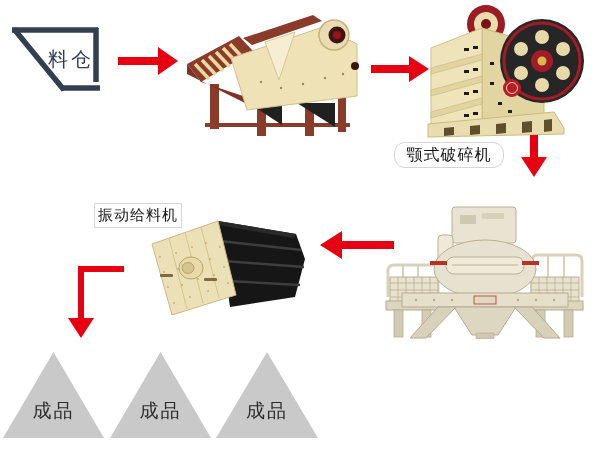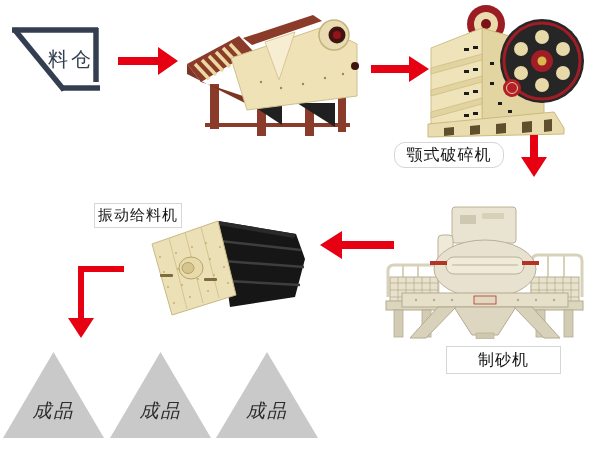--- a/index.html
+++ b/index.html
@@ -17,21 +17,21 @@
   }
   .silo-text {
     position: absolute; left: 48px; top: 46px;
     font-size: 20px; color: #333f50; letter-spacing: 3px; font-weight: 500;
   }
   .arrow { position: absolute; }
   .product-triangle {
     position: absolute; width: 101px; height: 86px;
     background: #c9c9c9;
     clip-path: polygon(50% 0, 0 100%, 100% 100%);
-    display: flex; align-items: flex-end; justify-content: center; font-style: italic;
+    display: flex; align-items: flex-end; justify-content: center;
   }
   .product-text {
     font-size: 19px; color: #2b2b2b; letter-spacing: 2px;
     padding-bottom: 14px;
   }
 </style>
 </head>
 <body>
 
 <div id="canvas">
@@ -204,23 +204,20 @@
       <circle cx="136" cy="103" r="1.2"></circle>
         <circle cx="154" cy="103" r="1.2"></circle>
         <circle cx="172" cy="103" r="1.2"></circle>
     </g>
     <rect x="92" y="99" width="22" height="8" fill="#e0d9c2" stroke="#b43226" stroke-width="0.8"></rect>
     <polygon points="72,110 134,110 116,138 90,138" fill="#ddd6c0" stroke="#b3aa90"></polygon>
     <rect x="94" y="136" width="18" height="6" fill="#cfc8af" stroke="#b3aa90" stroke-width="0.6"></rect>
     <polygon points="56,110 74,110 44,141 28,141" fill="#d9d2ba" stroke="#b3aa90"></polygon>
     <polygon points="132,110 150,110 178,141 162,141" fill="#d9d2ba" stroke="#b3aa90"></polygon>
   </svg>
-  <div class="node-label" style="left:446px; top:346px; width:115px; height:28px;">
-    <span>制砂机</span>
-  </div>
 
   <svg class="arrow" style="left:320px; top:231px;" width="74" height="28" viewBox="0 0 74 28">
     <polygon points="74,10 22,10 22,0 0,14 22,28 22,18 74,18" fill="#e60012"></polygon>
   </svg>
 
   <svg class="abs" style="left:148px; top:217px;" width="172" height="100" viewBox="0 0 172 100">
     <polygon points="70,4 148,17 157,42 147,80 82,90" fill="#161616"></polygon>
     <polygon points="70,4 148,17 146,21 70,8" fill="#2a2a2a"></polygon>
     <g stroke="#3e3e3e" stroke-width="2.5" fill="none">
       <path d="M72,24 L153,33"></path>

